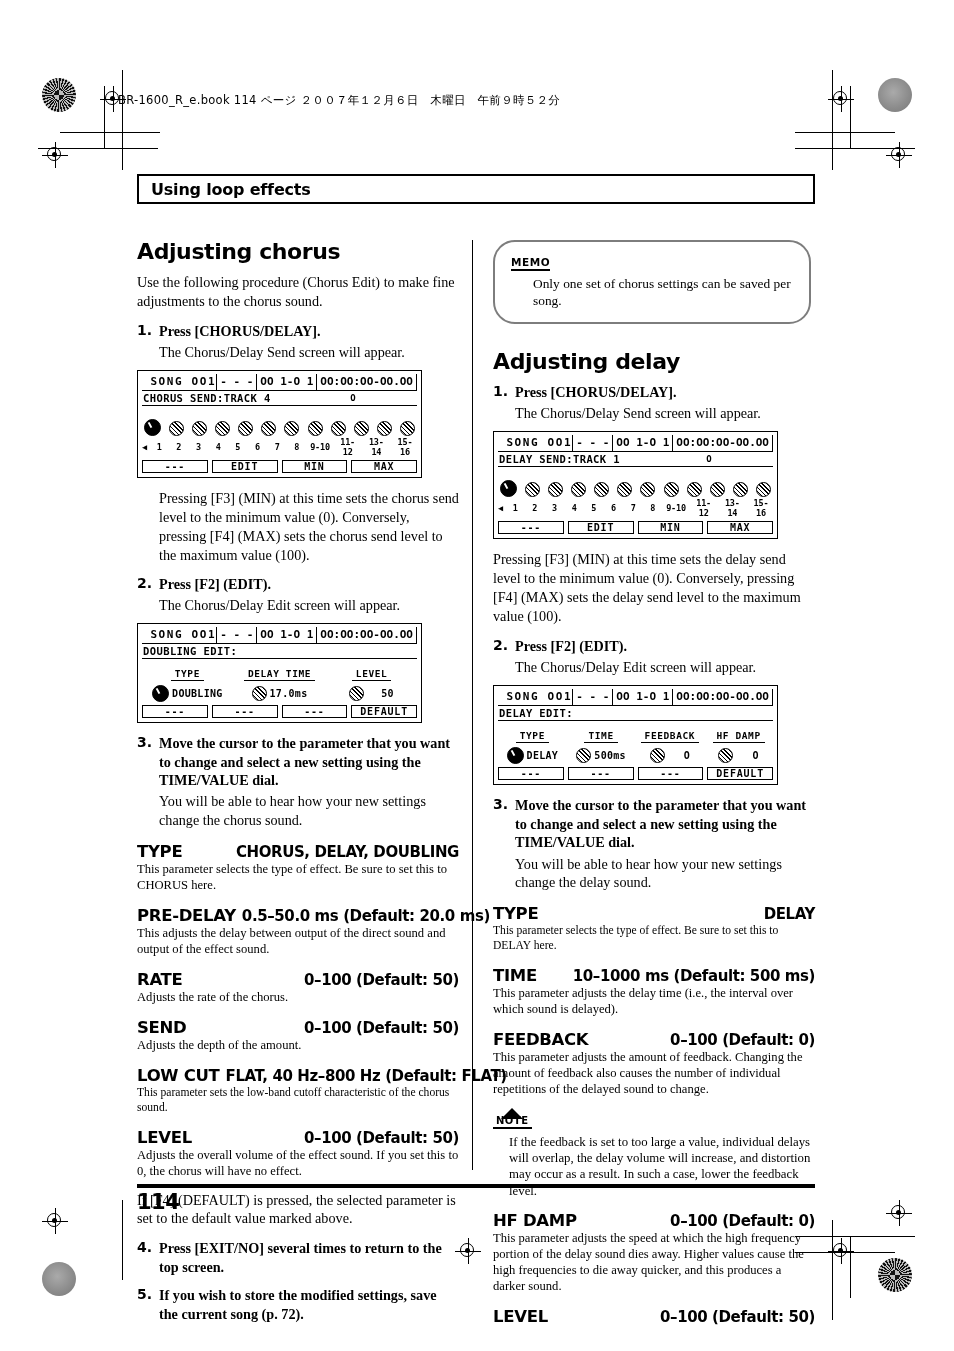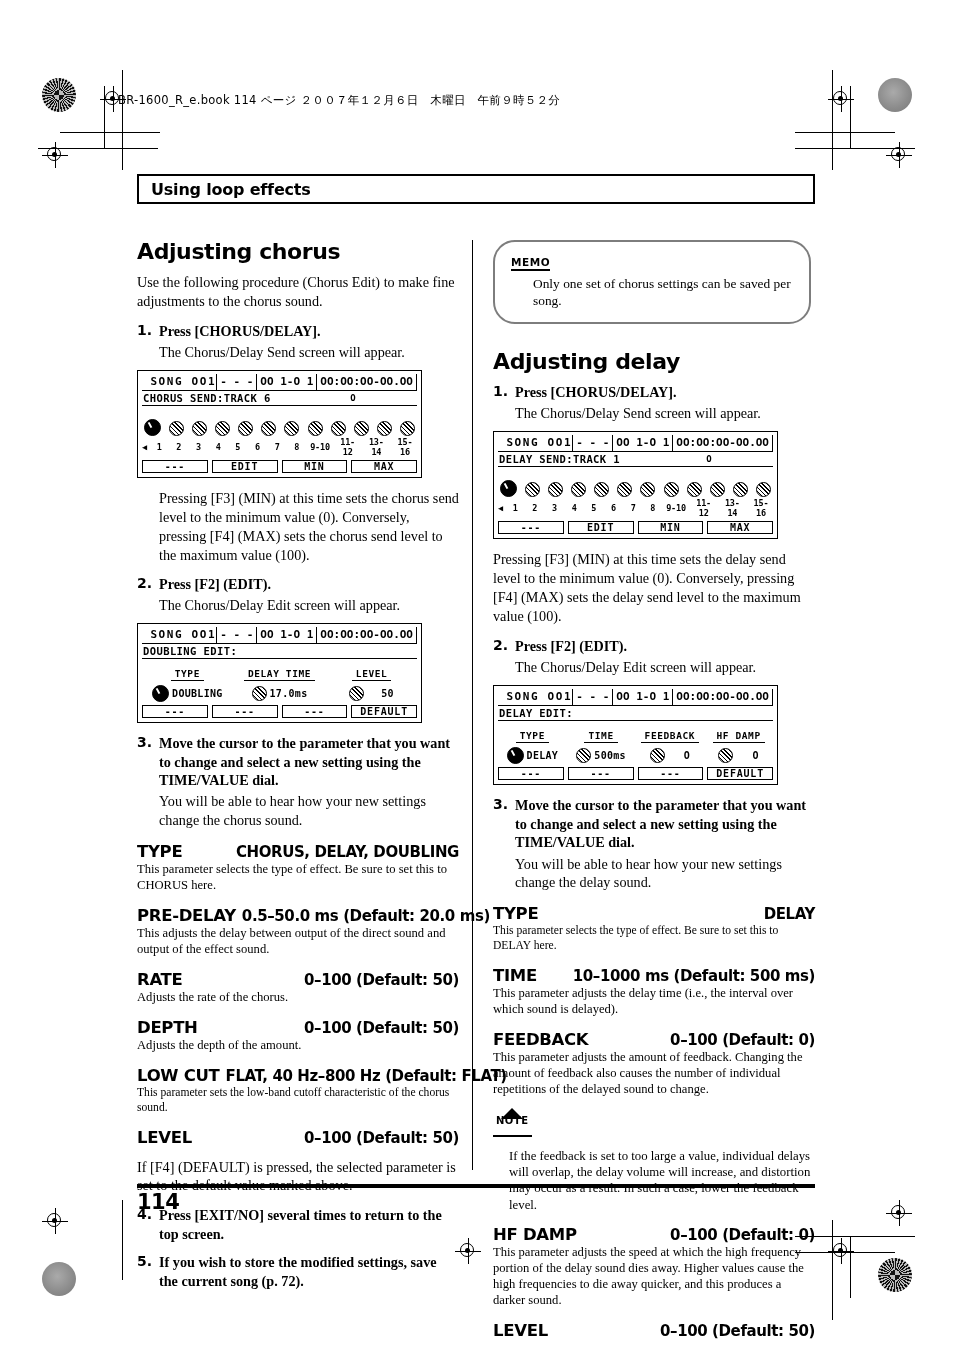--- a/index.html
+++ b/index.html
@@ -212,22 +212,22 @@
 
   
   .note-tag {
     position: relative;
     display: inline-block;
     font-family: "DejaVu Sans", sans-serif;
     font-weight: bold;
     font-size: 10px;
     letter-spacing: 0.5px;
     margin-top: 9px;
-    margin-bottom: 9px;
-    padding: 6px 3px 9px 3px;
+    margin-bottom: 3px;
+    padding: 6px 3px 1px 3px;
     border-bottom: 2px solid #000;
     text-align: right;
   }
   .note-tri {
     position: absolute;
     left: 50%;
     top: -1px;
     transform: translateX(-50%);
     width: 0; height: 0;
     border-left: 11px solid transparent;
@@ -470,21 +470,21 @@
   <p class="step-sub tight">The Chorus/Delay Send screen will appear.</p>
 
   <div class="lcd indent">
     <div class="lcd-top">
       <span class="lcd-song">SONG OO1</span>
       <span class="lcd-seg">- - -</span>
       <span class="lcd-seg">OO 1-O 1</span>
       <span class="lcd-seg last">OO:OO:OO-OO.OO</span>
     </div>
     <div class="lcd-title">
-      <span>CHORUS SEND:TRACK 6</span>
+      <span>CHORUS SEND:TRACK 4</span>
       <span class="mark">O</span>
     </div>
     <div class="lcd-knobrow">
       <span class="knob filled big"></span>
       <span class="knob"></span>
       <span class="knob"></span>
       <span class="knob"></span>
       <span class="knob"></span>
       <span class="knob"></span>
       <span class="knob"></span>
@@ -584,35 +584,36 @@
   </div>
   <p class="param-desc">This adjusts the delay between output of the direct sound and output of the effect sound.</p>
 
   <div class="param">
     <span class="param-name">RATE</span>
     <span class="param-val">0–100 (Default: 50)</span>
   </div>
   <p class="param-desc">Adjusts the rate of the chorus.</p>
 
   <div class="param">
-    <span class="param-name">DEPTH</span>
+    <span class="param-name">SEND</span>
     <span class="param-val">0–100 (Default: 50)</span>
   </div>
   <p class="param-desc">Adjusts the depth of the amount.</p>
 
   <div class="param">
     <span class="param-name">LOW CUT</span>
     <span class="param-val">FLAT, 40 Hz–800 Hz (Default: FLAT)</span>
   </div>
   <p class="param-desc sm">This parameter sets the low-band cutoff characteristic of the chorus sound.</p>
 
   <div class="param">
     <span class="param-name">LEVEL</span>
     <span class="param-val">0–100 (Default: 50)</span>
   </div>
+  <p class="param-desc">Adjusts the overall volume of the effect sound. If you set this to 0, the chorus will have no effect.</p>
 
   <p class="body" style="margin-top:11px">If [F4] (DEFAULT) is pressed, the selected parameter is set to the default value marked above.</p>
 
   <div class="step">
     <span class="step-num">4.</span>
     <span class="step-text">Press [EXIT/NO] several times to return to the top screen.</span>
   </div>
 
   <div class="step" style="margin-top:10px">
     <span class="step-num">5.</span>

